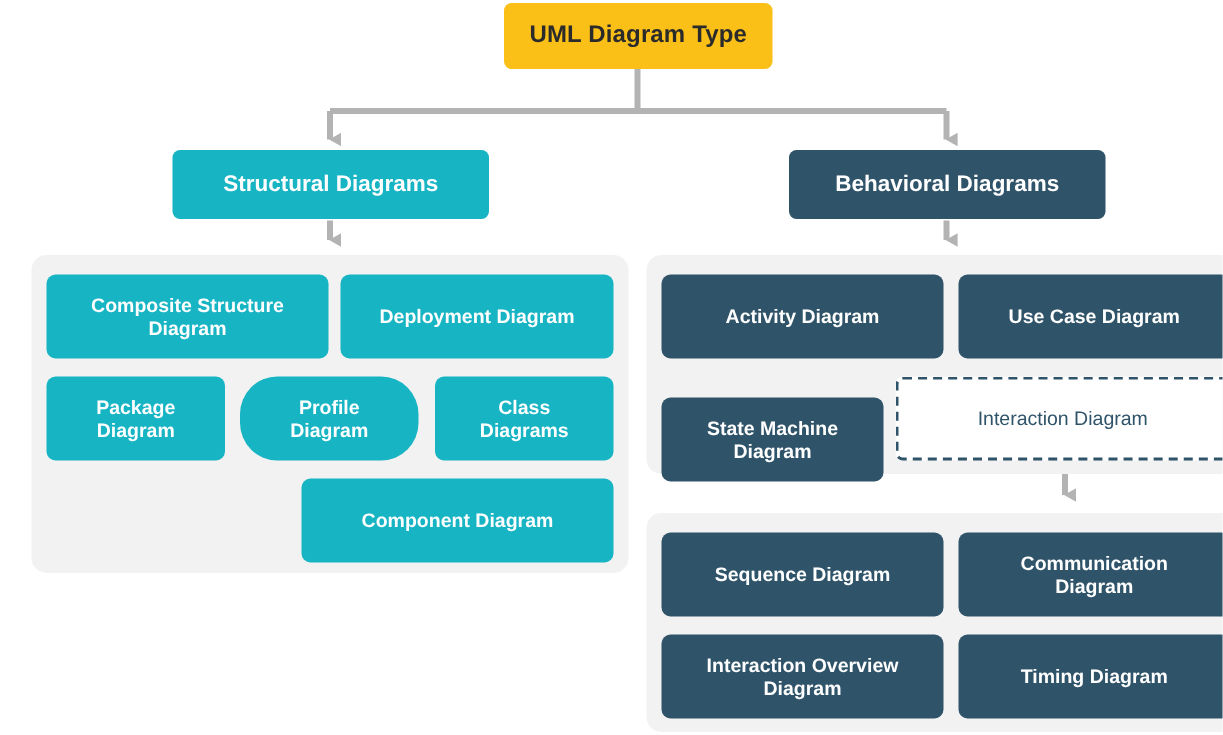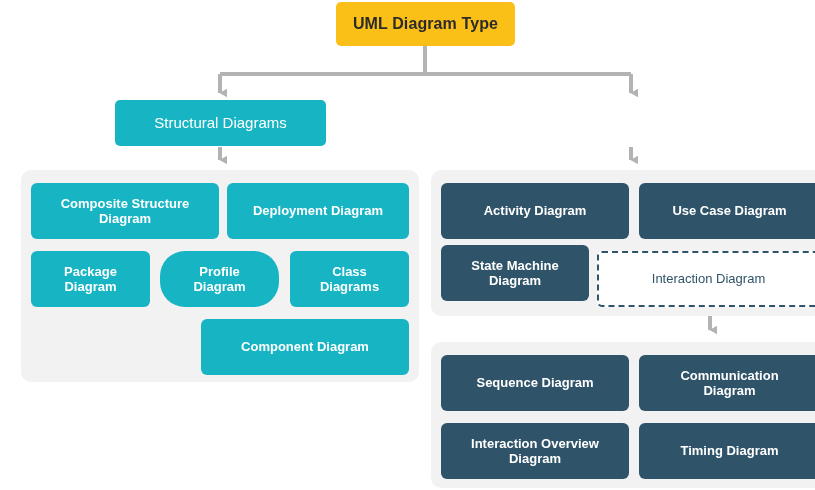--- a/index.html
+++ b/index.html
@@ -62,21 +62,21 @@
     font-size: 16px;
     font-weight: bold;
     letter-spacing: .1px;
     border-radius: 5px;
   }
 
   
   .node.branch {
     color: #ffffff;
     font-size: 15px;
-    font-weight: normal;
+    font-weight: bold;
     border-radius: 5px;
   }
   .node.branch.teal   { background: #17B4C4; }
   .node.branch.navy   { background: #2F5369; }
 
   
   .node.card {
     color: #ffffff;
     font-size: 13px;
     font-weight: bold;
@@ -132,20 +132,23 @@
   </svg>
 
   <div class="node root" style="left:318px; top:2px; width:179px; height:44px;">
     <span class="node-label">UML Diagram Type</span>
   </div>
 
   <div class="node branch teal" style="left:97px; top:100px; width:211px; height:46px;">
     <span class="node-label">Structural Diagrams</span>
   </div>
 
+  <div class="node branch navy" style="left:508px; top:100px; width:211px; height:46px;">
+    <span class="node-label">Behavioral Diagrams</span>
+  </div>
 
   <div class="panel" style="left:3px; top:170px; width:398px; height:212px;"></div>
 
   <div class="node card teal" style="left:13px; top:183px; width:188px; height:56px;">
     <span class="node-label">Composite Structure
 Diagram</span>
   </div>
   <div class="node card teal" style="left:209px; top:183px; width:182px; height:56px;">
     <span class="node-label">Deployment Diagram</span>
   </div>
@@ -169,21 +172,21 @@
 
   <div class="panel" style="left:413px; top:170px; width:399px; height:146px;"></div>
 
   <div class="node card navy" style="left:423px; top:183px; width:188px; height:56px;">
     <span class="node-label">Activity Diagram</span>
   </div>
   <div class="node card navy" style="left:621px; top:183px; width:181px; height:56px;">
     <span class="node-label">Use Case Diagram</span>
   </div>
 
-  <div class="node card navy" style="left:423px; top:245px; width:148px; height:56px;">
+  <div class="node card navy" style="left:423px; top:265px; width:148px; height:56px;">
     <span class="node-label">State Machine
 Diagram</span>
   </div>
   <div class="node dashed" style="left:579px; top:251px; width:223px; height:56px;text-align:right;">
     <span class="node-label">Interaction Diagram</span>
   </div>
 
   <div class="panel" style="left:413px; top:342px; width:399px; height:146px;"></div>
 
   <div class="node card navy" style="left:423px; top:355px; width:188px; height:56px;">

